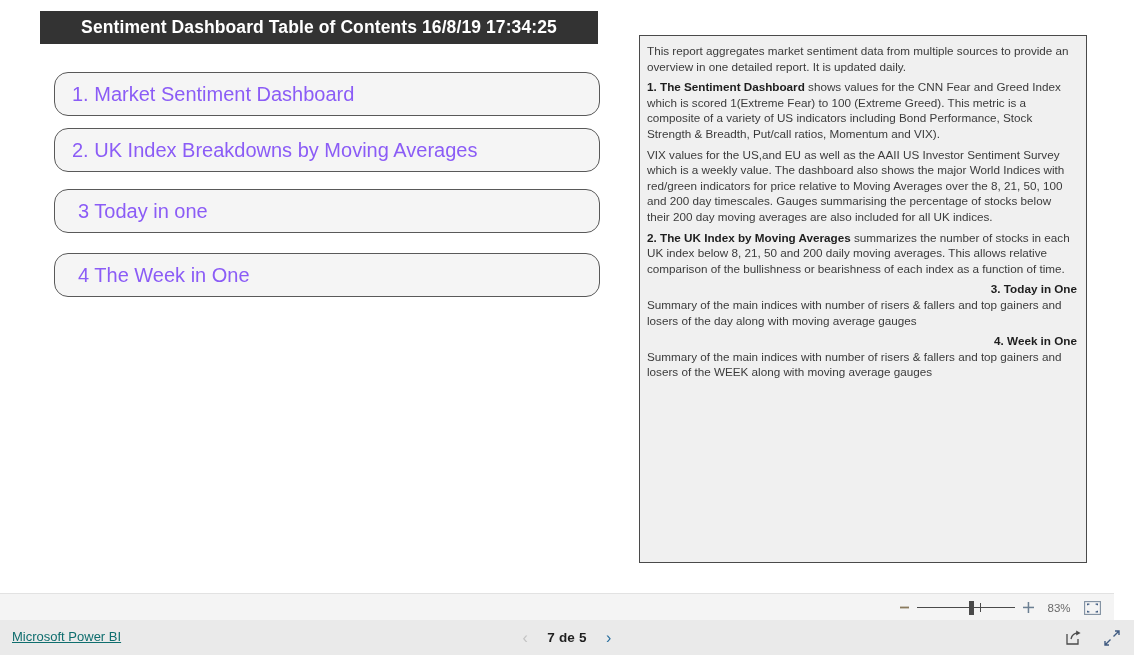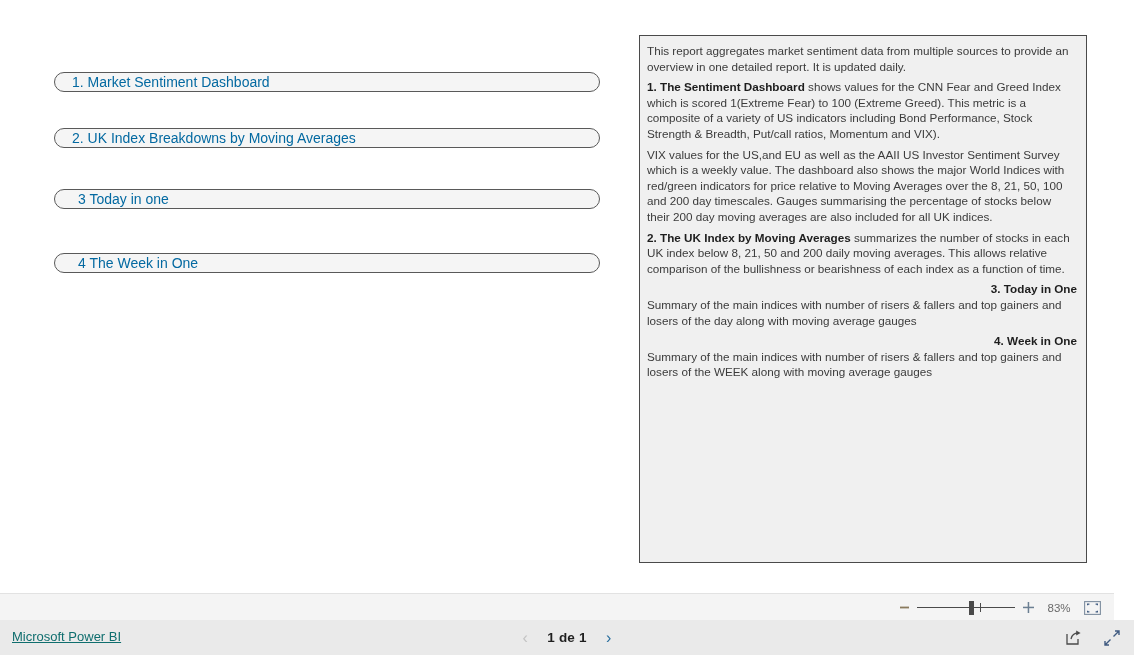--- a/index.html
+++ b/index.html
@@ -42,29 +42,29 @@
     font-weight: bold;
     letter-spacing: 0.1px;
     white-space: nowrap;
   }
 
   
   .toc-button {
     position: absolute;
     left: 54px;
     width: 546px;
-    height: 20px;
+    height: 44px;
     box-sizing: border-box;
     background: #f5f5f5;
     border: 1.6px solid #595959;
     border-radius: 14px;
     display: flex;
     align-items: center;
-    color: #0369a1;
-    font-size: 14px;
+    color: #8b5cf6;
+    font-size: 20px;
     cursor: pointer;
   }
   .toc-button .toc-label {
     white-space: nowrap;
     line-height: 1;
   }
   .toc-button.indent-wide .toc-label { padding-left: 17px; }
   .toc-button.indent-narrow .toc-label { padding-left: 23px; }
 
   #toc-item-1 { top: 72px; }
@@ -244,20 +244,21 @@
     align-items: center;
     justify-content: center;
     cursor: pointer;
   }
 </style>
 </head>
 <body>
 
 <div id="report-canvas">
 
+  <div id="page-title-banner">Sentiment Dashboard Table of Contents 16/8/19 17:34:25</div>
 
   <div id="toc-item-1" class="toc-button indent-wide">
     <span class="toc-label">1. Market Sentiment Dashboard</span>
   </div>
 
   <div id="toc-item-2" class="toc-button indent-wide">
     <span class="toc-label">2. UK Index Breakdowns by Moving Averages</span>
   </div>
 
   <div id="toc-item-3" class="toc-button indent-narrow">
@@ -319,21 +320,21 @@
 
   </div>
 </div>
 
 <div id="status-bar">
 
   <a id="powerbi-link" href="#">Microsoft Power BI</a>
 
   <div id="pager">
     <div id="pager-prev" class="pager-arrow">‹</div>
-    <div id="pager-label">1 de 1</div>
+    <div id="pager-label">7 de 5</div>
     <div id="pager-next" class="pager-arrow">›</div>
   </div>
 
   <div id="status-right">
     <div class="status-icon-button">
       <svg width="16" height="15" viewBox="0 0 16 15">
         <path d="M1 4 V14 H12 V9" fill="none" stroke="#4a4a4a" stroke-width="1.3"></path>
         <path d="M5 9 C6 4.5 9 3 12.2 3" fill="none" stroke="#4a4a4a" stroke-width="1.3"></path>
         <path d="M10.2 0.6 L14.6 3 L10.2 5.6 Z" fill="#4a4a4a"></path>
       </svg>

